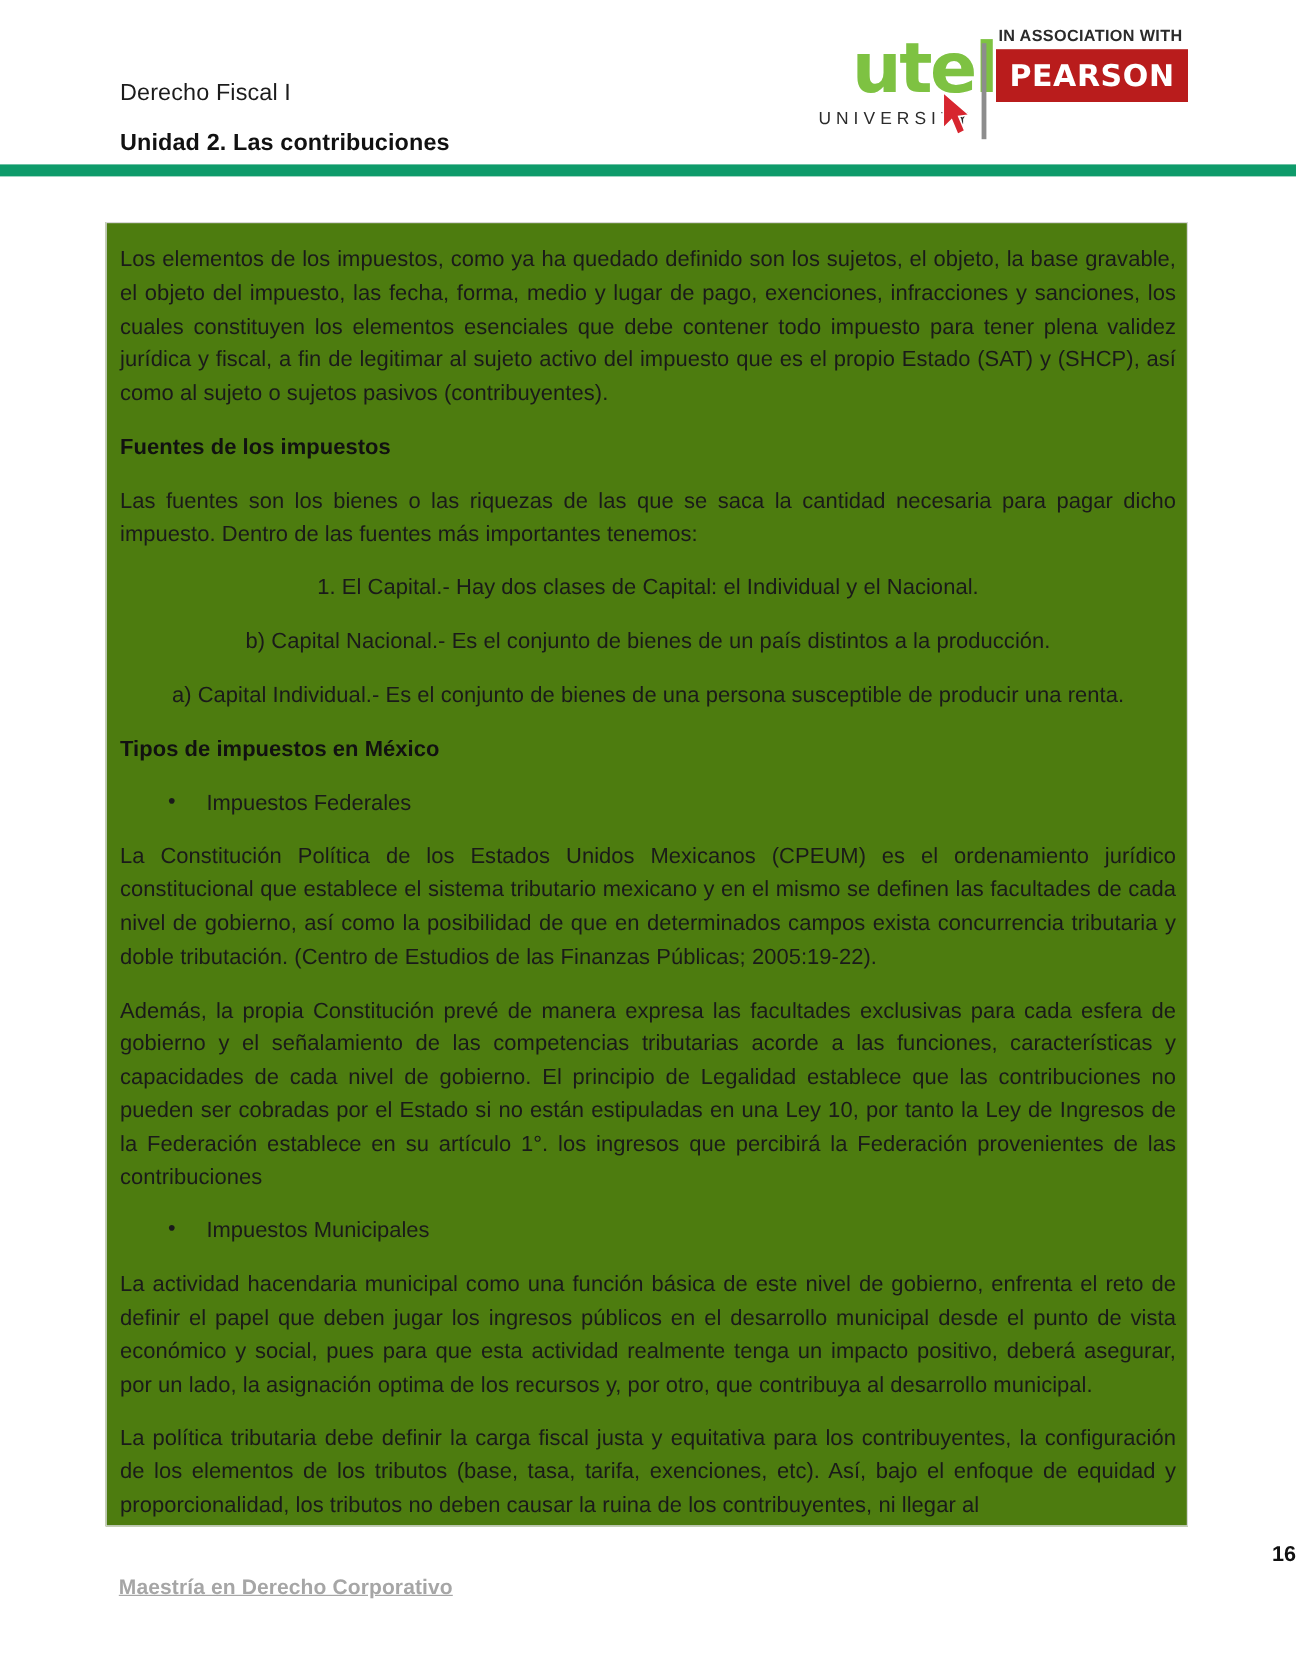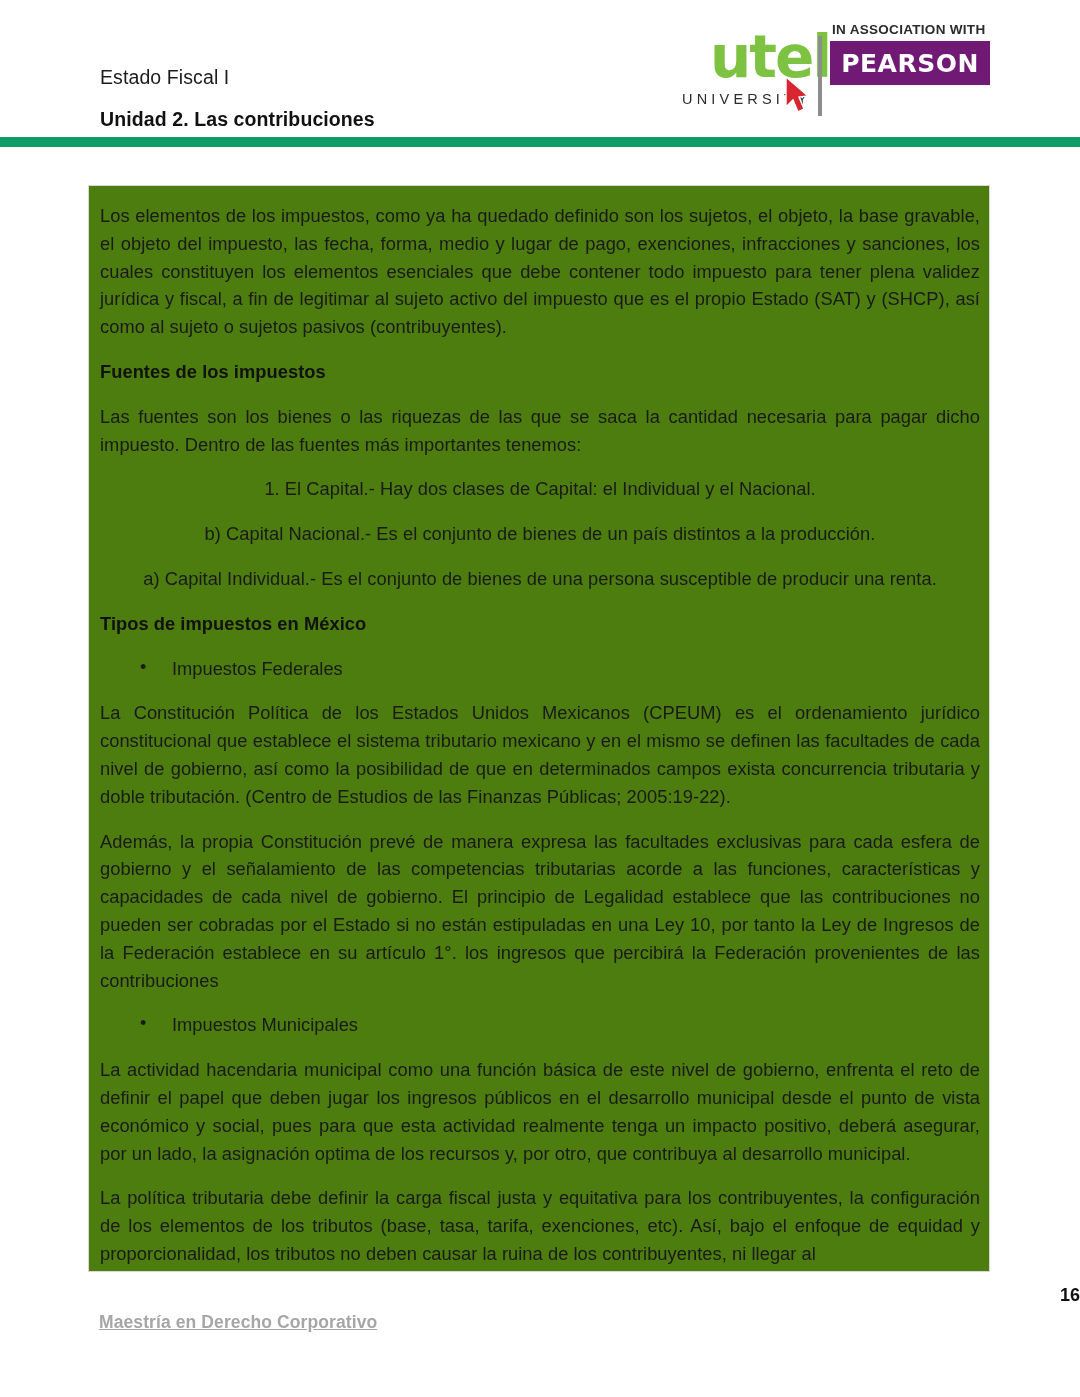--- a/index.html
+++ b/index.html
@@ -212,39 +212,39 @@
     letter-spacing: 0.1px;
     text-decoration: underline;
   }
 </style>
 </head>
 <body>
 
 <div class="page-header">
 
   <div class="header-left">
-    <div class="course-title">Estado Fiscal I</div>
+    <div class="course-title">Derecho Fiscal I</div>
     <div class="unit-title">Unidad 2. Las contribuciones</div>
   </div>
 
   <div class="logo-block">
 
     <div class="utel-group">
       <div class="utel-word" style="color: rgb(126, 194, 66); margin-left: 32px;">utel</div>
       <div class="utel-university">UNIVERSITY</div>
       <svg class="cursor-arrow" viewBox="0 0 26 38">
         <polygon points="2,1 2,31 9,24 14,36 20,33 15,21 24,20" fill="#D7262F" stroke="#ffffff" stroke-width="1.4"></polygon>
       </svg>
     </div>
 
     <div class="logo-divider"></div>
 
     <div class="assoc-group">
       <div class="assoc-label">IN ASSOCIATION WITH</div>
-      <div class="pearson-box" style="background: #701a75;">
+      <div class="pearson-box" style="background: #b91c1c;">
         <span class="pearson-text">PEARSON</span>
       </div>
     </div>
 
   </div>
 </div>
 
 <div class="green-rule" style="background: rgb(14, 155, 106);"></div>
 
 <div class="content-box">

